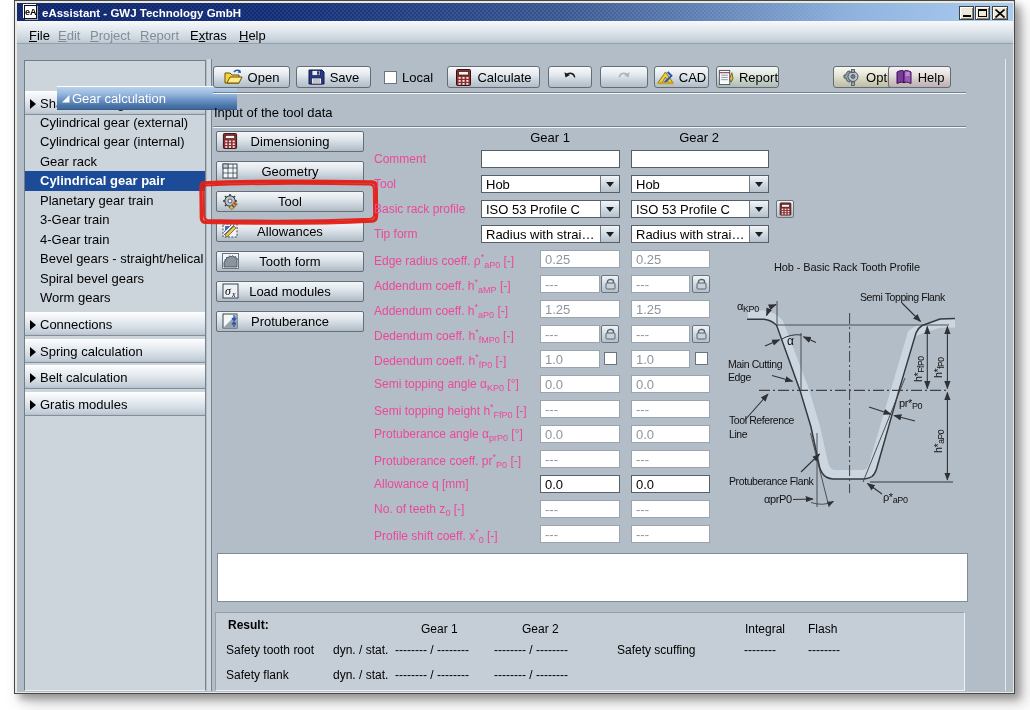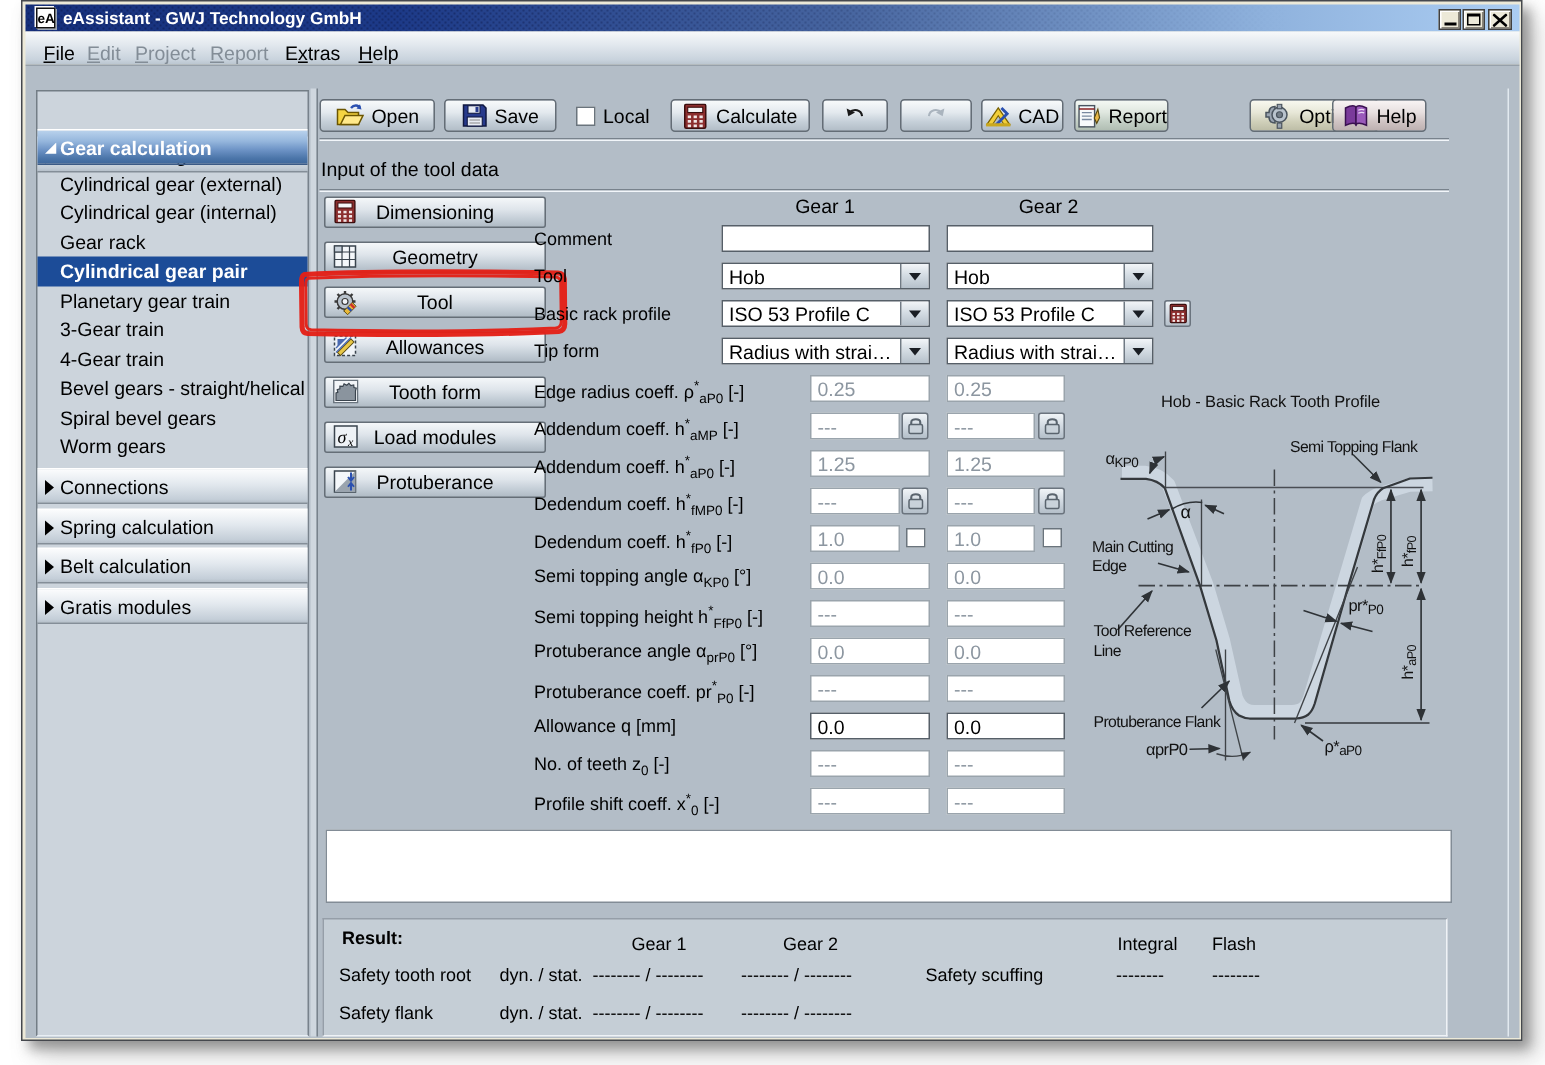--- a/index.html
+++ b/index.html
@@ -35,38 +35,38 @@
 #sidepanel { left:24px; top:60px; width:182px; height:631px; background:#ccd4dc;
   border-top:1px solid #737d85; border-left:1px solid #737d85;
   border-right:1px solid #78828c; border-bottom:1px solid #e8eef4; }
 .shdr { position:absolute; left:0; width:180px; height:24px;
   background:linear-gradient(#fbfcfd 0%,#e2e8ee 45%,#c4ced8 90%,#b6c0ca 100%);
   border-bottom:1px solid #848e98; border-top:1px solid #fff;
   font-size:13px; color:#000; line-height:23px; padding-left:15px; }
 .shdr .arr { position:absolute; left:5px; top:7px; width:0; height:0;
   border-left:6px solid #000; border-top:5px solid transparent; border-bottom:5px solid transparent; }
 #hdrgear { background:linear-gradient(#b9d2ec 0%,#96b7dd 32%,#6e94c6 58%,#4a74a8 85%,#3f689c 100%);
-  color:#fff; font-weight:bold; border-bottom:1px solid #3a5a86; }
+  color:#fff; font-weight:normal; border-bottom:1px solid #3a5a86;margin-left:32px; }
 .sitem { position:absolute; left:0; width:180px; height:20px; font-size:13px; color:#000;
   line-height:19px; padding-left:15px; white-space:nowrap; }
 .sitem.sel { background:linear-gradient(#2c5ba7 0%,#1c4astro 100%); background:#1c4c98; color:#fff; font-weight:bold; }
 
 .tbtn { position:absolute; top:66px; height:22px; border:1px solid #646d76; border-radius:3px;
   background:linear-gradient(#f8fafb 0%,#e3e9ee 40%,#c6d0d9 70%,#b2bdc7 100%);
   font-size:13px; color:#000; display:flex; align-items:center; justify-content:center; gap:5px; }
 .groove { position:absolute; left:213px; width:753px; height:2px;
   border-top:1px solid #78828c; border-bottom:1px solid #f2f6fa; }
 
 .lbtn { position:absolute; left:216px; width:148px; height:21px; border:1px solid #656e77; border-radius:2px;
   background:linear-gradient(#f4f7f9 0%,#dfe5eb 40%,#c3cdd6 75%,#b0bbc5 100%);
   font-size:13px; color:#000; }
 .lbtn .ic { position:absolute; left:5px; top:1px; }
 .lbtn .tx { position:absolute; left:0; right:0; top:2px; text-align:center; }
 
-.flabel { position:absolute; left:356px; font-size:12px; color:#000000; white-space:nowrap; }
+.flabel { position:absolute; left:374px; font-size:12px; color:#ec4899; white-space:nowrap; }
 .flabel sub { font-size:9px; }
 .flabel sup { font-size:9px; }
 .ghdr { position:absolute; top:130px; font-size:13px; color:#000; width:100px; text-align:center; }
 .tfield { position:absolute; height:18px; background:#fff; border:1px solid #9aa4ac;
   font-size:13px; color:#8c96a0; padding:1px 0 0 4px; }
 .tfield.on { border:1px solid #565f68; color:#000; }
 .combo { position:absolute; height:18px; background:#fff; border:1px solid #565f68;
   font-size:13px; color:#000; padding:1px 21px 0 4px; white-space:nowrap; overflow:hidden; text-overflow:ellipsis; }
 .combo .da { position:absolute; right:0; top:0; width:19px; height:16px; border-left:1px solid #707a84;
   background:linear-gradient(#f2f5f8 0%,#d5dde4 45%,#b6c1cb 100%); }

